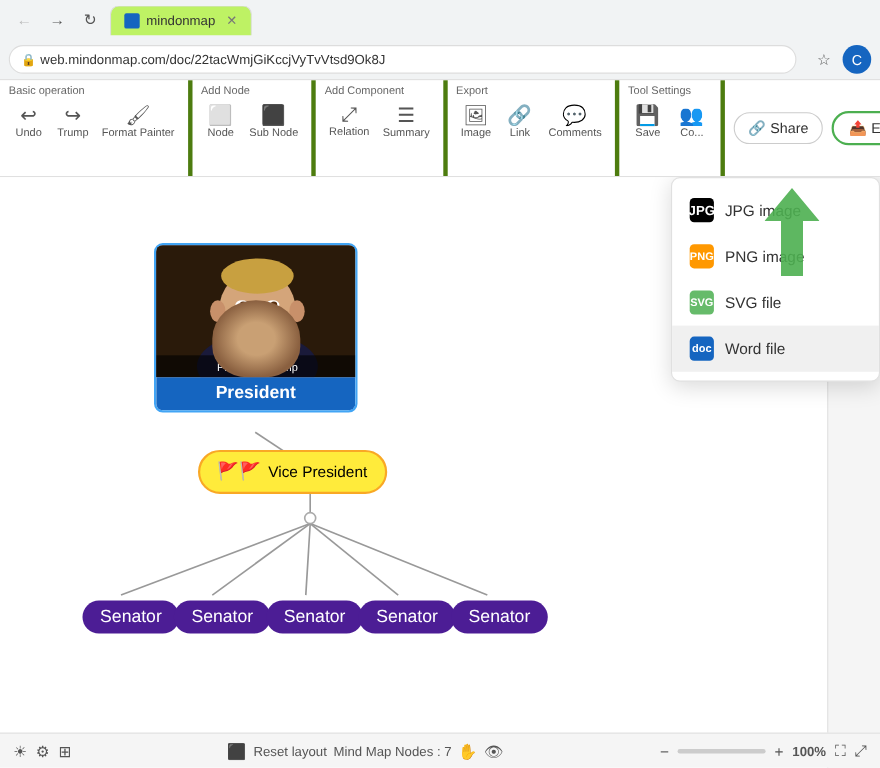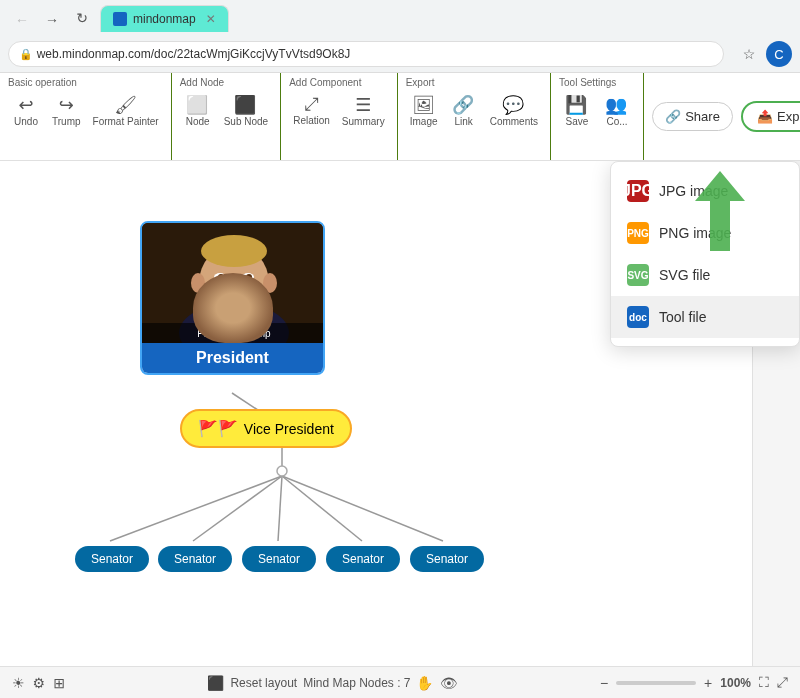--- a/index.html
+++ b/index.html
@@ -38,21 +38,21 @@
     
     .toolbar {
       background: white;
       border-bottom: 1px solid #e0e0e0;
       height: 88px;
       display: flex;
       align-items: stretch;
       padding: 0;
     }
     .toolbar-section {
-      display: flex; flex-direction: column; align-items: flex-start; padding: 4px 8px; border-right: 1px solid #4d7c0f;
+      display: flex; flex-direction: column; align-items: flex-start; padding: 4px 8px; border-right: 4px solid #4d7c0f;
     }
     .toolbar-section-label {
       font-size: 10px; color: #666; margin-bottom: 4px; white-space: nowrap;
     }
     .toolbar-buttons {
       display: flex; align-items: flex-start; gap: 4px; flex: 1;
     }
     .toolbar-btn {
       display: flex; flex-direction: column; align-items: center; cursor: pointer; padding: 2px 4px; border-radius: 4px; min-width: 36px;
     }
@@ -113,61 +113,61 @@
     .flag-icons { font-size: 16px; }
 
     
     svg.connectors {
       position: absolute; top: 0; left: 0; width: 100%; height: 100%; pointer-events: none;
     }
 
     
     .senator-node {
       position: absolute;
-      background: #0369a1; border-radius: 16px; padding: 6px 16px;
-      font-size: 12px; color: white; font-weight: 500; white-space: nowrap;
+      background: #4c1d95; border-radius: 16px; padding: 6px 16px;
+      font-size: 16px; color: white; font-weight: 500; white-space: nowrap;
     }
 
     
     .right-sidebar {
       position: absolute; right: 0; top: 0; width: 48px; height: 100%;
       background: #f5f5f5; border-left: 1px solid #e0e0e0;
       display: flex; flex-direction: column; align-items: center; padding: 8px 0; gap: 12px;
     }
     .sidebar-icon {
       display: flex; flex-direction: column; align-items: center; cursor: pointer; gap: 2px;
     }
     .sidebar-icon-img { font-size: 18px; color: #555; }
     .sidebar-icon-label { font-size: 9px; color: #555; white-space: nowrap; }
     .dropdown-item {
       display: flex; align-items: center; gap: 10px; padding: 10px 16px; cursor: pointer; font-size: 14px; color: #333;
     }
     .dropdown-icon { width: 22px; height: 22px; border-radius: 4px; display: flex; align-items: center; justify-content: center; font-size: 13px; font-weight: bold; }
-    .icon-jpg { background: #b91c1c; color: white; font-size: 16px; }
+    .icon-jpg { background: #000000; color: white; font-size: 12px; }
     .icon-png { background: #ff9800; color: white; font-size: 10px; }
     .icon-svg { background: #66bb6a; color: white; font-size: 10px; }
     .icon-word { background: #1565c0; color: white; font-size: 10px; }
     .icon-pdf { background: #f44336; color: white; font-size: 10px; }
 
     
     .status-bar {
       position: absolute; bottom: 0; left: 0; right: 0; height: 32px;
       background: #f5f5f5; border-top: 1px solid #e0e0e0;
       display: flex; align-items: center; padding: 0 12px; gap: 12px;
     }
     .status-left { display: flex; align-items: center; gap: 8px; }
     .status-center { flex: 1; display: flex; align-items: center; justify-content: center; gap: 6px; font-size: 12px; color: #555; }
     .status-right { display: flex; align-items: center; gap: 8px; }
     .status-icon { font-size: 14px; color: #555; cursor: pointer; }
     .zoom-slider { width: 80px; height: 4px; background: #ccc; border-radius: 2px; cursor: pointer; }
     .zoom-label { font-size: 12px; color: #555; font-weight: bold; }
 
     
     .active-tab {
-      background: #5eead4; border-radius: 8px 8px 0 0; padding: 6px 12px; font-size: 12px;
+      background: #bef264; border-radius: 8px 8px 0 0; padding: 6px 12px; font-size: 12px;
       border: 1px solid #ddd; border-bottom: none; display: flex; align-items: center; gap: 6px;
       max-width: 200px;
     }
     .tab-favicon { width: 14px; height: 14px; background: #1565c0; border-radius: 2px; }
     .tab-title { font-size: 12px; color: #333; overflow: hidden; text-overflow: ellipsis; white-space: nowrap; }
     .tab-close { font-size: 12px; color: #777; cursor: pointer; margin-left: 4px; }
 
     
     .export-highlight {
       border: 2px solid #4caf50;
@@ -420,21 +420,21 @@
           <span>PNG image</span>
         </div>
 
         <div class="dropdown-item">
           <div class="dropdown-icon icon-svg">SVG</div>
           <span>SVG file</span>
         </div>
 
         <div class="dropdown-item" style="background:#f0f0f0;">
           <div class="dropdown-icon icon-word">doc</div>
-          <span>Tool file</span>
+          <span>Word file</span>
         </div>
 
       </div>
 
       <div style="position:absolute;top:10px;right:55px;z-index:200;pointer-events:none;">
         <svg width="50" height="80" viewBox="0 0 50 80">
           <defs>
             <marker id="arrowhead" markerWidth="8" markerHeight="8" refX="4" refY="4" orient="auto">
               <polygon points="0 0, 8 4, 0 8" fill="#4caf50"></polygon>
             </marker>

